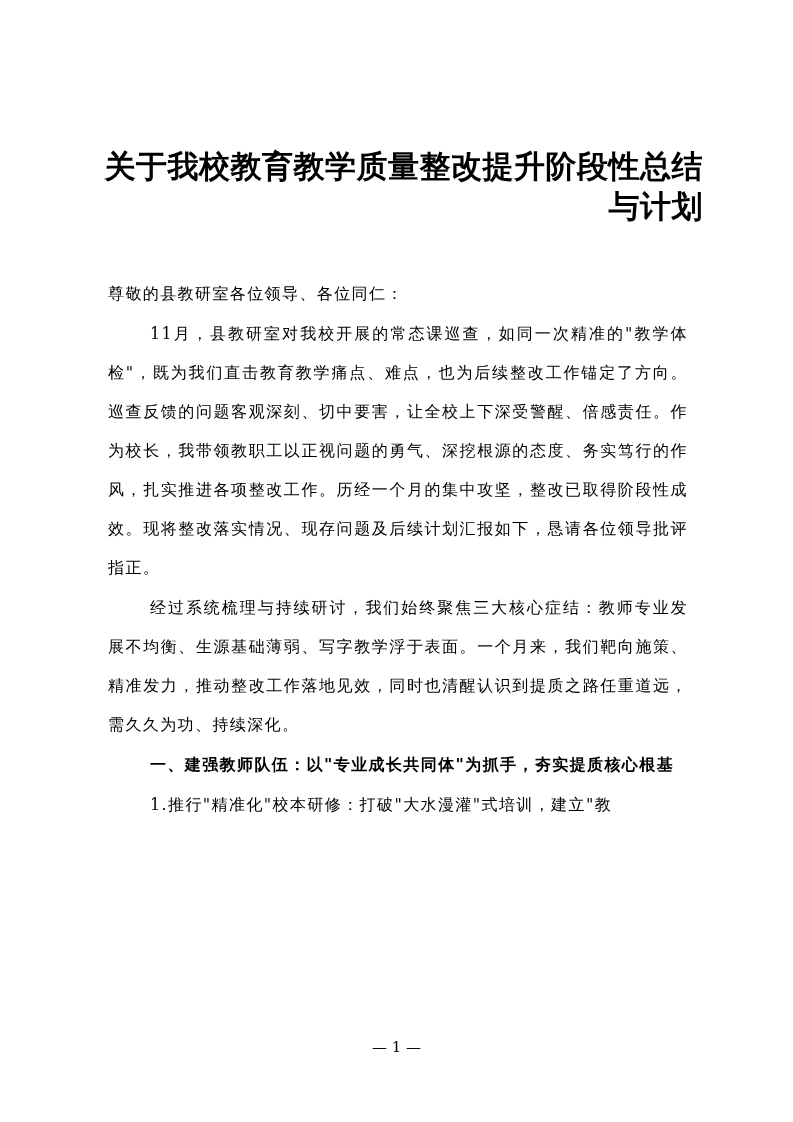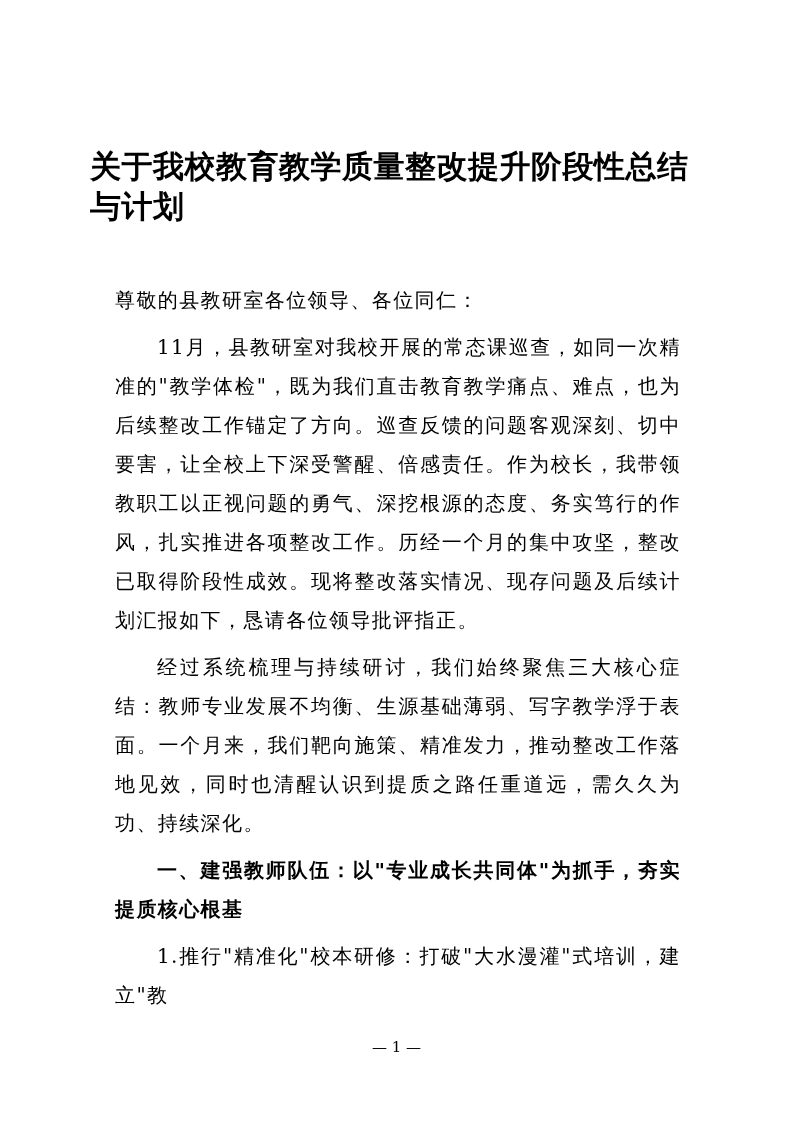--- a/index.html
+++ b/index.html
@@ -1,23 +1,23 @@
 <!DOCTYPE html>
 <html><head>
 <meta charset="utf-8">
 <style>
   html, body { margin:0; padding:0; background:#ffffff; }
   body { width:793px; height:1122px; position:relative; overflow:hidden;
          font-family:"DejaVu Serif","Liberation Serif",serif; color:#000; }
   .page { position:absolute; left:0; top:0; width:793px; height:1122px; background:#fff; }
-  .title { position:absolute; left:90px; top:146px; width:613px; text-align:left;
+  .title { position:absolute; left:90px; top:146px; width:613px; text-align:right;
            font-family:"DejaVu Sans","Liberation Sans",sans-serif; font-weight:bold;
            font-size:31px; line-height:40px; letter-spacing:0.5px; }
   .body { position:absolute; left:107px; top:273px; width:582px; }
-  .p { margin:8px; font-size:20px; line-height:39px; text-align:justify;
+  .p { margin:1px; font-size:16px; line-height:39px; text-align:justify;
        text-align-last:left; letter-spacing:1.4px; }
   .indent { text-indent:42px; }
   .h1 { font-family:"DejaVu Sans","Liberation Sans",sans-serif; font-weight:bold; }
   .footer { position:absolute; left:0; width:793px; top:1038px; text-align:center;
             font-size:15px; color:#000; }
 </style>
 </head>
 <body>
 
 <div class="page">

